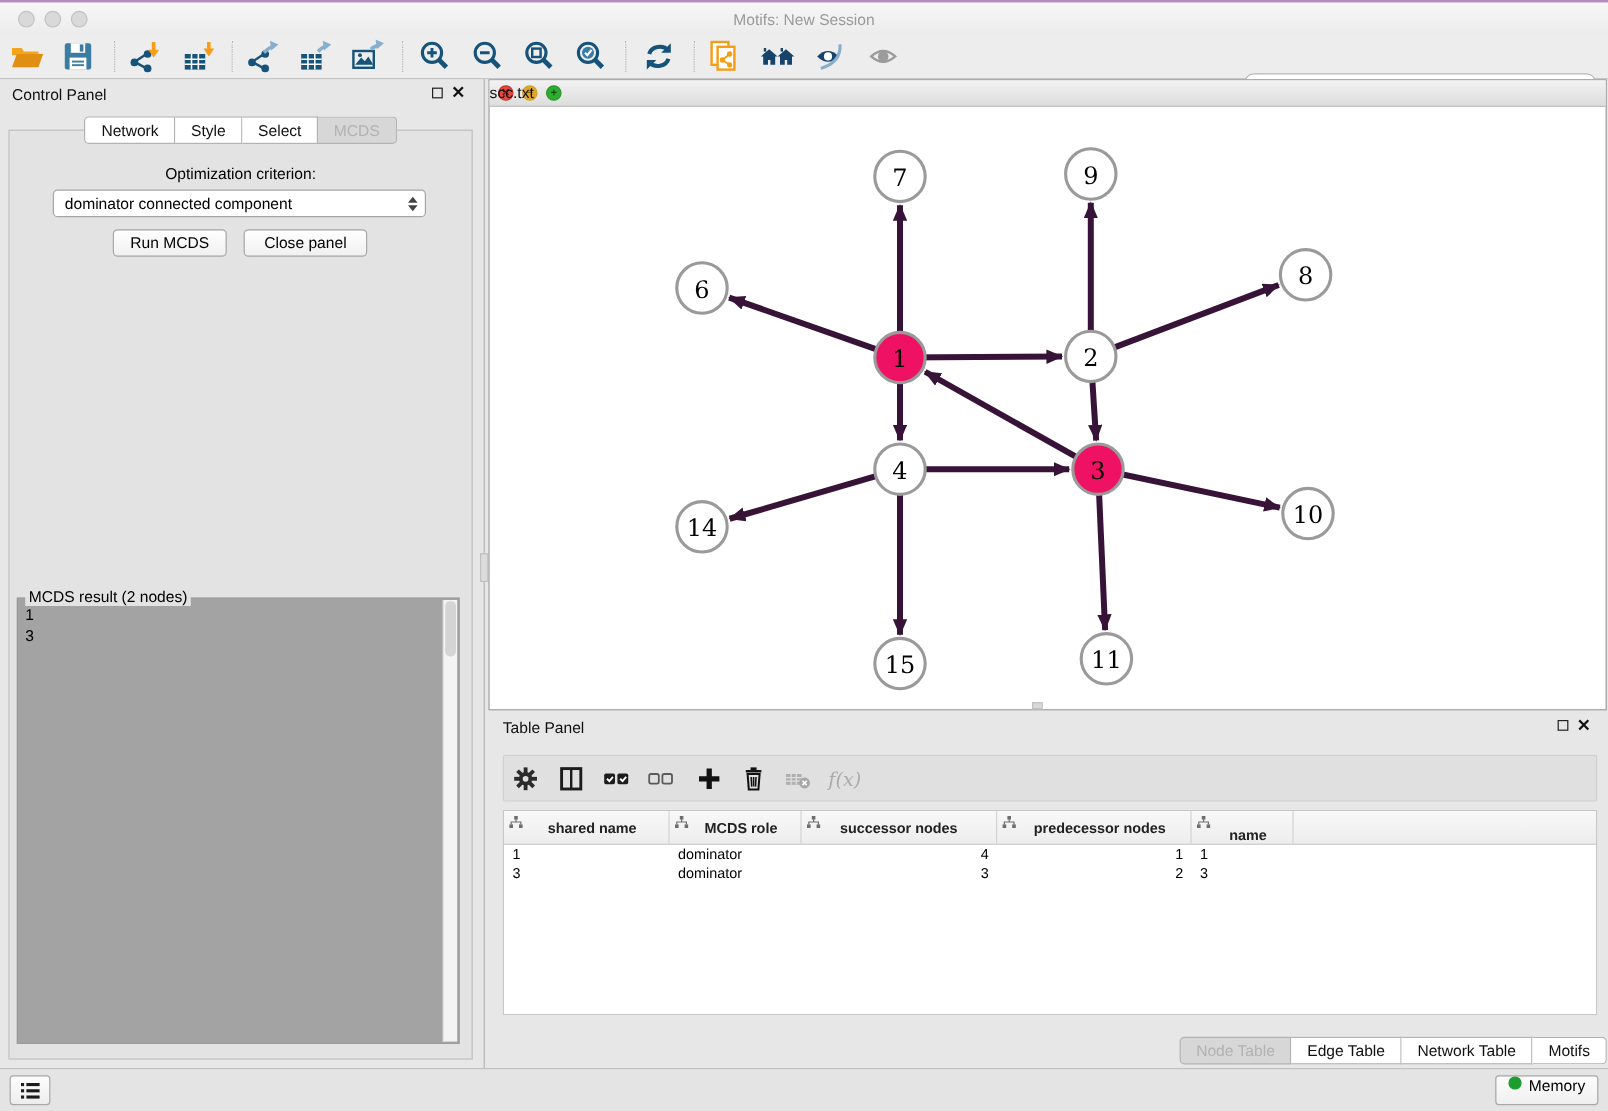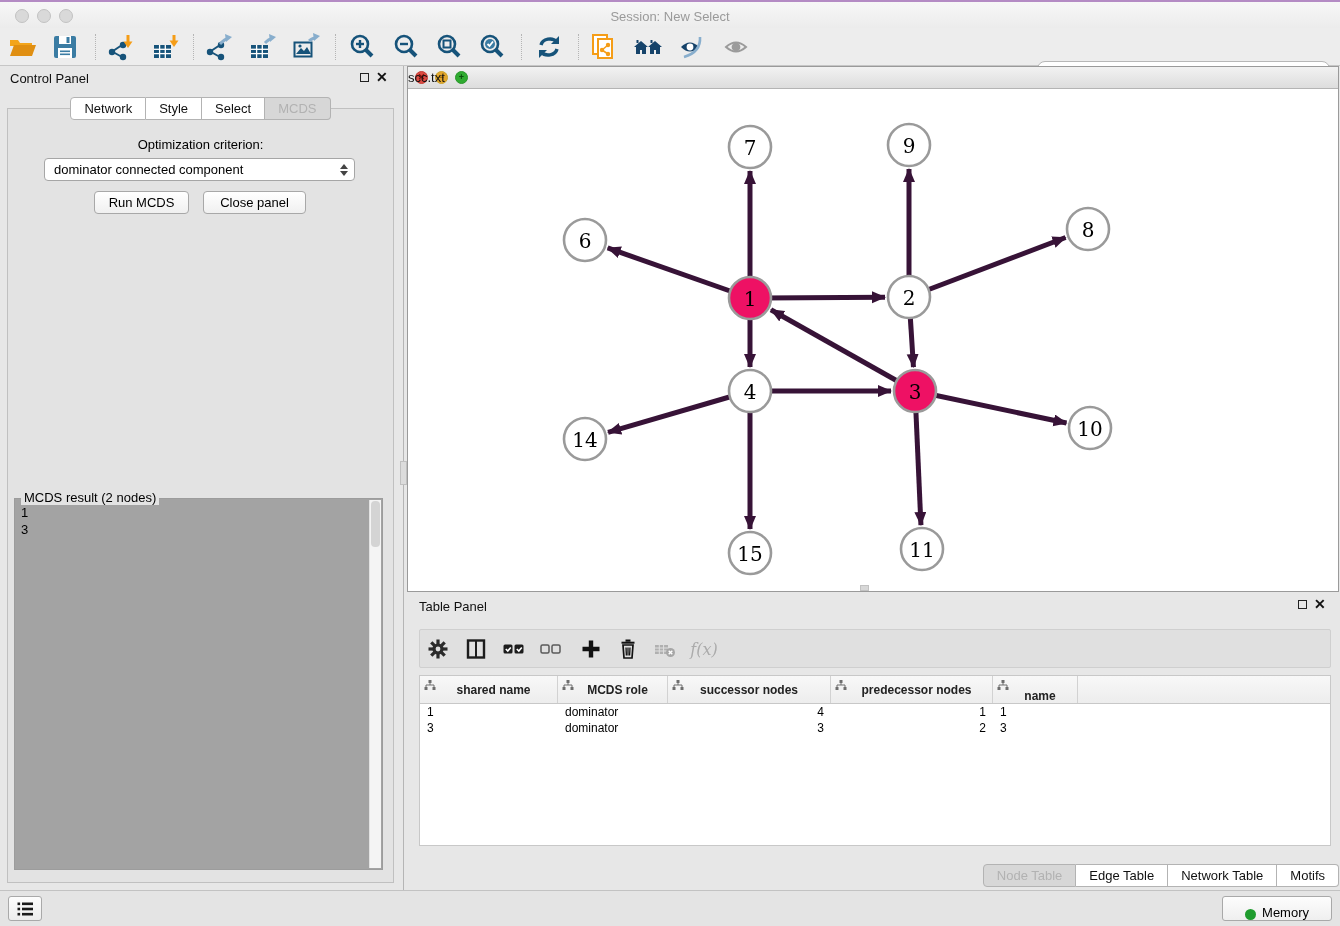--- a/index.html
+++ b/index.html
@@ -84,32 +84,32 @@
   .tr{display:flex;height:16px;}
   .td{box-sizing:border-box;font-size:12px;color:#000;padding:1px 7px 0 7px;overflow:hidden;white-space:nowrap;}
 
   #tp-tabs{left:407px;top:864px;width:932px;display:flex;justify-content:flex-end;}
 
   
   #statusbar{left:0;top:890px;width:1340px;height:36px;background:#e4e4e4;border-top:1px solid #c2c2c2;box-sizing:border-box;}
   #list-btn{left:8px;top:896px;width:34px;height:25px;background:linear-gradient(#fdfdfd,#ededed);
             border:1px solid #a9a9a9;border-radius:3px;box-sizing:border-box;display:flex;align-items:center;justify-content:center;}
   #memory-btn{right:8px;top:896px;height:25px;background:linear-gradient(#fdfdfd,#efefef);border:1px solid #a9a9a9;
-              border-radius:3px;box-sizing:border-box;display:flex;align-items:flex-end;gap:6px;padding:0 22px;}
+              border-radius:3px;box-sizing:border-box;display:flex;align-items:flex-start;gap:6px;padding:0 10px;}
   #memory-dot{width:11px;height:11px;border-radius:50%;background:#1f9c2e;}
   #memory-label{font-size:13px;color:#000;}
 </style>
 </head>
 <body>
 
 <div id="titlebar" class="abs">
   <span class="tl-light" style="left:15px"></span>
   <span class="tl-light" style="left:37px"></span>
   <span class="tl-light" style="left:59px"></span>
-  <div id="app-title" class="abs">Session: New Select</div>
+  <div id="app-title" class="abs">Motifs: New Session</div>
 </div>
 
 <div id="toolbar" class="abs">
   <span class="tb-icon" style="left:6px">
     <svg width="30" height="30" viewBox="0 0 30 30">
         <path d="M3 8h8l2 3h12v3H3z" fill="#f3a51c"></path>
         <path d="M3 24h22l4-11H7z" fill="#e08f12"></path>
       </svg>
   </span>
   <span class="tb-icon" style="left:49px">

